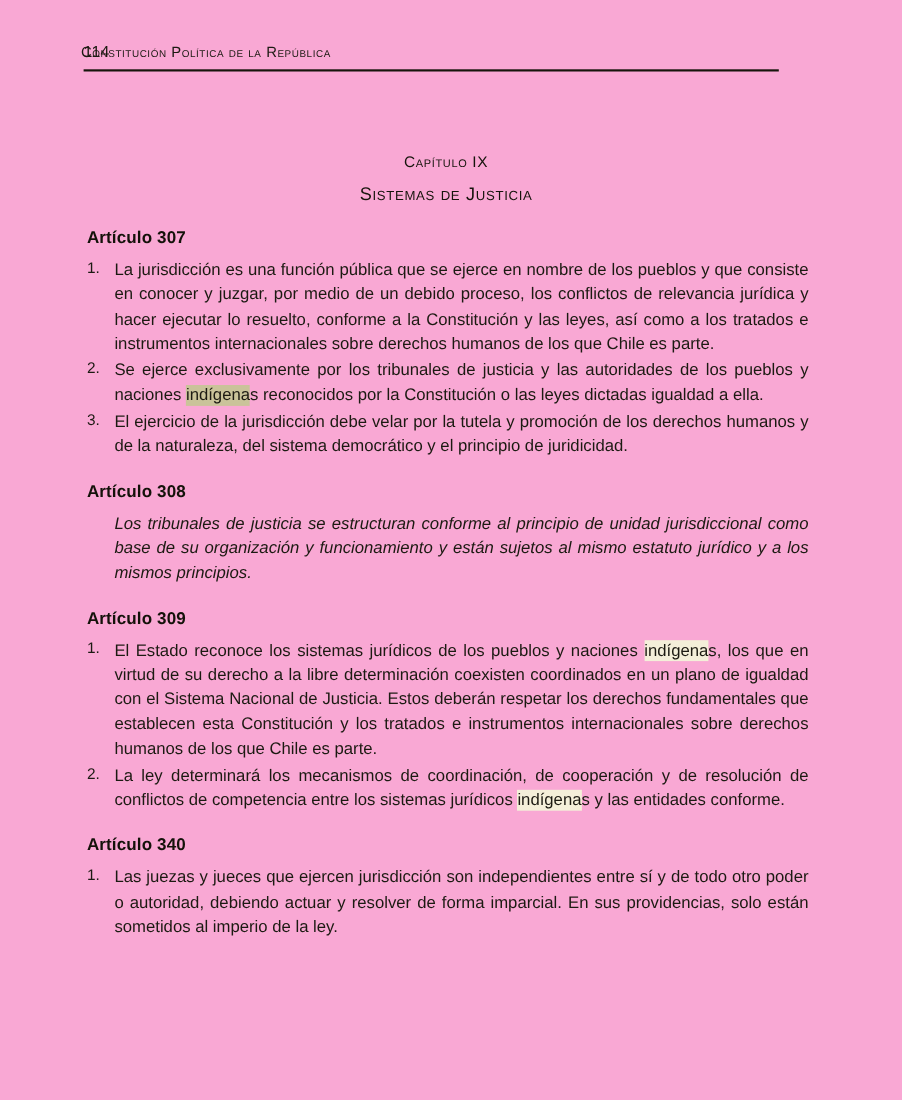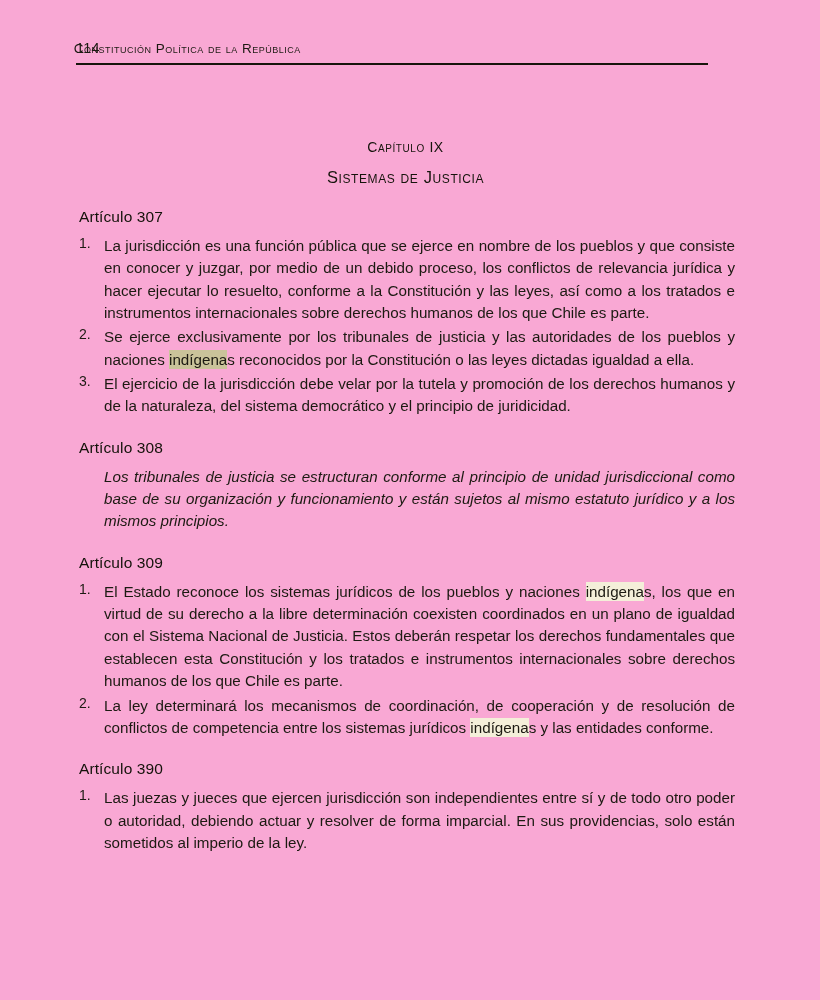--- a/index.html
+++ b/index.html
@@ -84,21 +84,21 @@
   
   .body-col {
     position: absolute;
     left: 76px;
     top: 208px;
     width: 659px;
   }
 
   .art-heading {
     font-size: 15.5px;
-    font-weight: normal;
+    font-weight: bold;
     color: #14120a;
     letter-spacing: 0.1px;
     margin: 0 0 9px 3px;
   }
   .art-heading.spaced {
     margin-top: 21px;
   }
 
   ol.clauses {
     list-style: none;
@@ -190,21 +190,21 @@
       <ol class="clauses">
         <li>
           <span class="num">1.</span>
           <p class="para"><span>El Estado reconoce los sistemas jurídicos de los pueblos y naciones </span><mark class="hl-soft">indígena</mark><span>s, los que en virtud de su derecho a la libre determinación coexisten coordinados en un plano de igualdad con el Sistema Nacional de Justicia. Estos deberán respetar los derechos fundamentales que establecen esta Constitución y los tratados e instrumentos internacionales sobre derechos humanos de los que Chile es parte.</span></p>
         </li>
         <li>
           <span class="num">2.</span>
           <p class="para"><span>La ley determinará los mecanismos de coordinación, de cooperación y de resolución de conflictos de competencia entre los sistemas jurídicos </span><mark class="hl-soft">indígena</mark><span>s y las entidades conforme.</span></p>
         </li>
       </ol>
-      <div class="art-heading spaced">Artículo 390</div>
+      <div class="art-heading spaced">Artículo 340</div>
       <ol class="clauses">
         <li>
           <span class="num">1.</span>
           <p class="para"><span>Las juezas y jueces que ejercen jurisdicción son independientes entre sí y de todo otro poder o autoridad, debiendo actuar y resolver de forma imparcial. En sus providencias, solo están sometidos al imperio de la ley.</span></p>
         </li>
       </ol>
     </div>
 
 </div>
 

